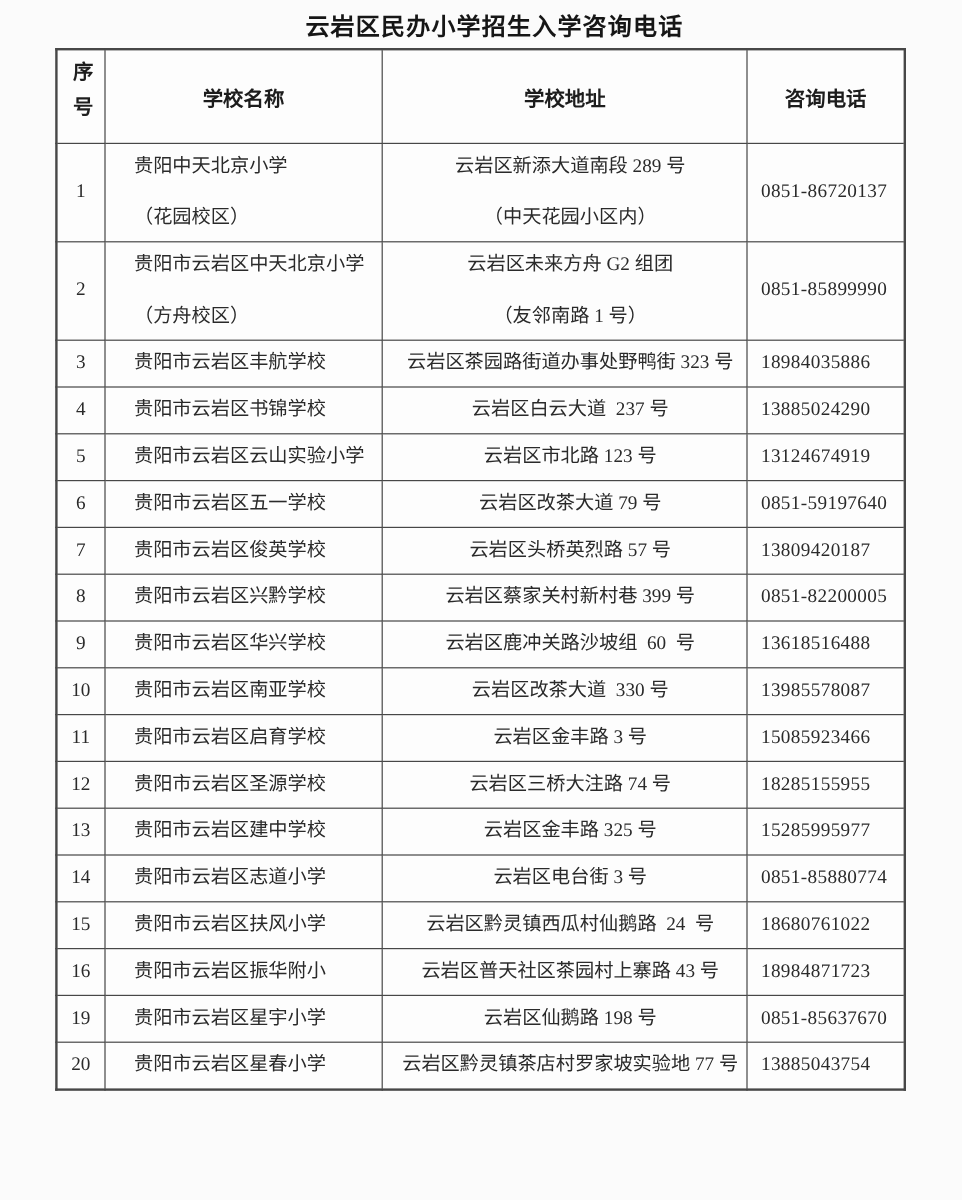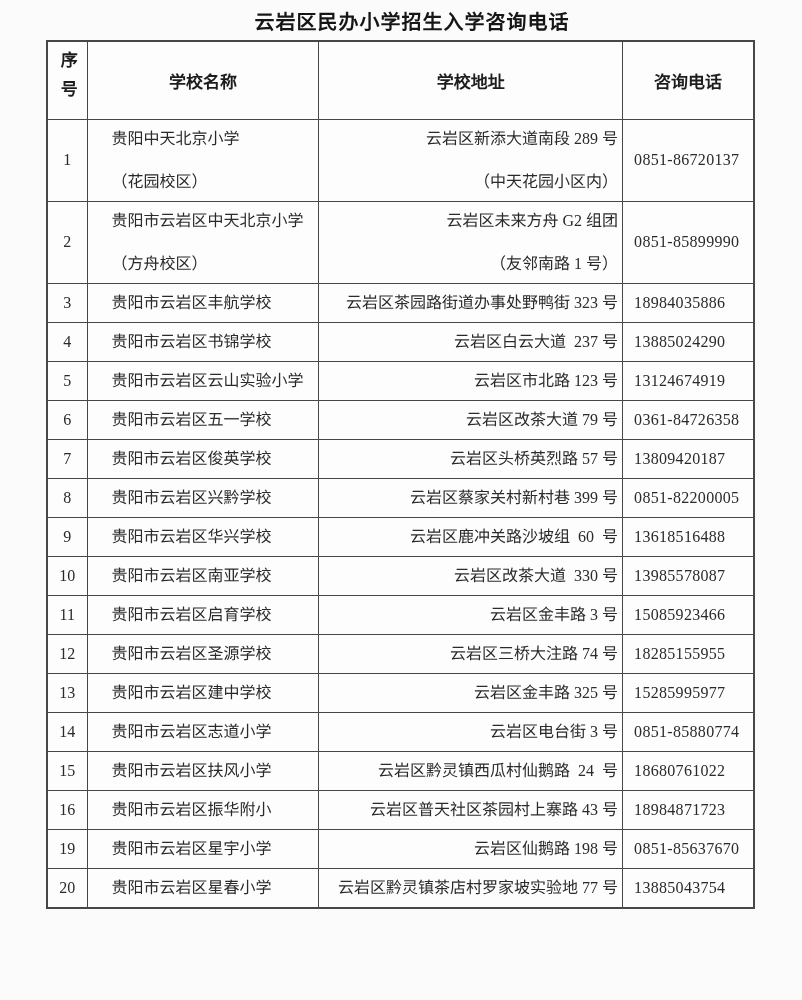--- a/index.html
+++ b/index.html
@@ -55,21 +55,21 @@
   .th-index {
     
     writing-mode: vertical-rl;
     text-orientation: upright;
     letter-spacing: 12px;
     margin: 0 auto;
     font-weight: bold;
   }
   td.cell-index { text-align: center; padding: 7px 2px; }
   td.cell-name  { text-align: left; padding: 7px 6px 7px 24px; }
-  td.cell-address { text-align: right; padding: 7px 4px 7px 13px; white-space: pre-wrap; }
+  td.cell-address { text-align: center; padding: 7px 4px 7px 13px; white-space: pre-wrap; }
   td.cell-phone { text-align: left; padding: 7px 1px 7px 11px; letter-spacing: 0.3px; margin-top: 16px; }
   .line { line-height: 24px; }
   .line + .line { margin-top: 19px; }
   td.cell-phone, td.cell-index { line-height: 24px; }
 </style>
 </head>
 <body>
 
 <div class="page">
 
@@ -139,21 +139,21 @@
       <td class="cell-address"><div class="line">云岩区市北路 123 号</div></td>
       <td class="cell-phone">13124674919</td>
     </tr>
 
     <tr>
       <td class="cell-index">6</td>
       <td class="cell-name">
             <div class="line">贵阳市云岩区五一学校</div>
           </td>
       <td class="cell-address"><div class="line">云岩区改茶大道 79 号</div></td>
-      <td class="cell-phone">0361-84726358</td>
+      <td class="cell-phone">0851-59197640</td>
     </tr>
 
     <tr>
       <td class="cell-index">7</td>
       <td class="cell-name">
             <div class="line">贵阳市云岩区俊英学校</div>
           </td>
       <td class="cell-address"><div class="line">云岩区头桥英烈路 57 号</div></td>
       <td class="cell-phone">13809420187</td>
     </tr>

